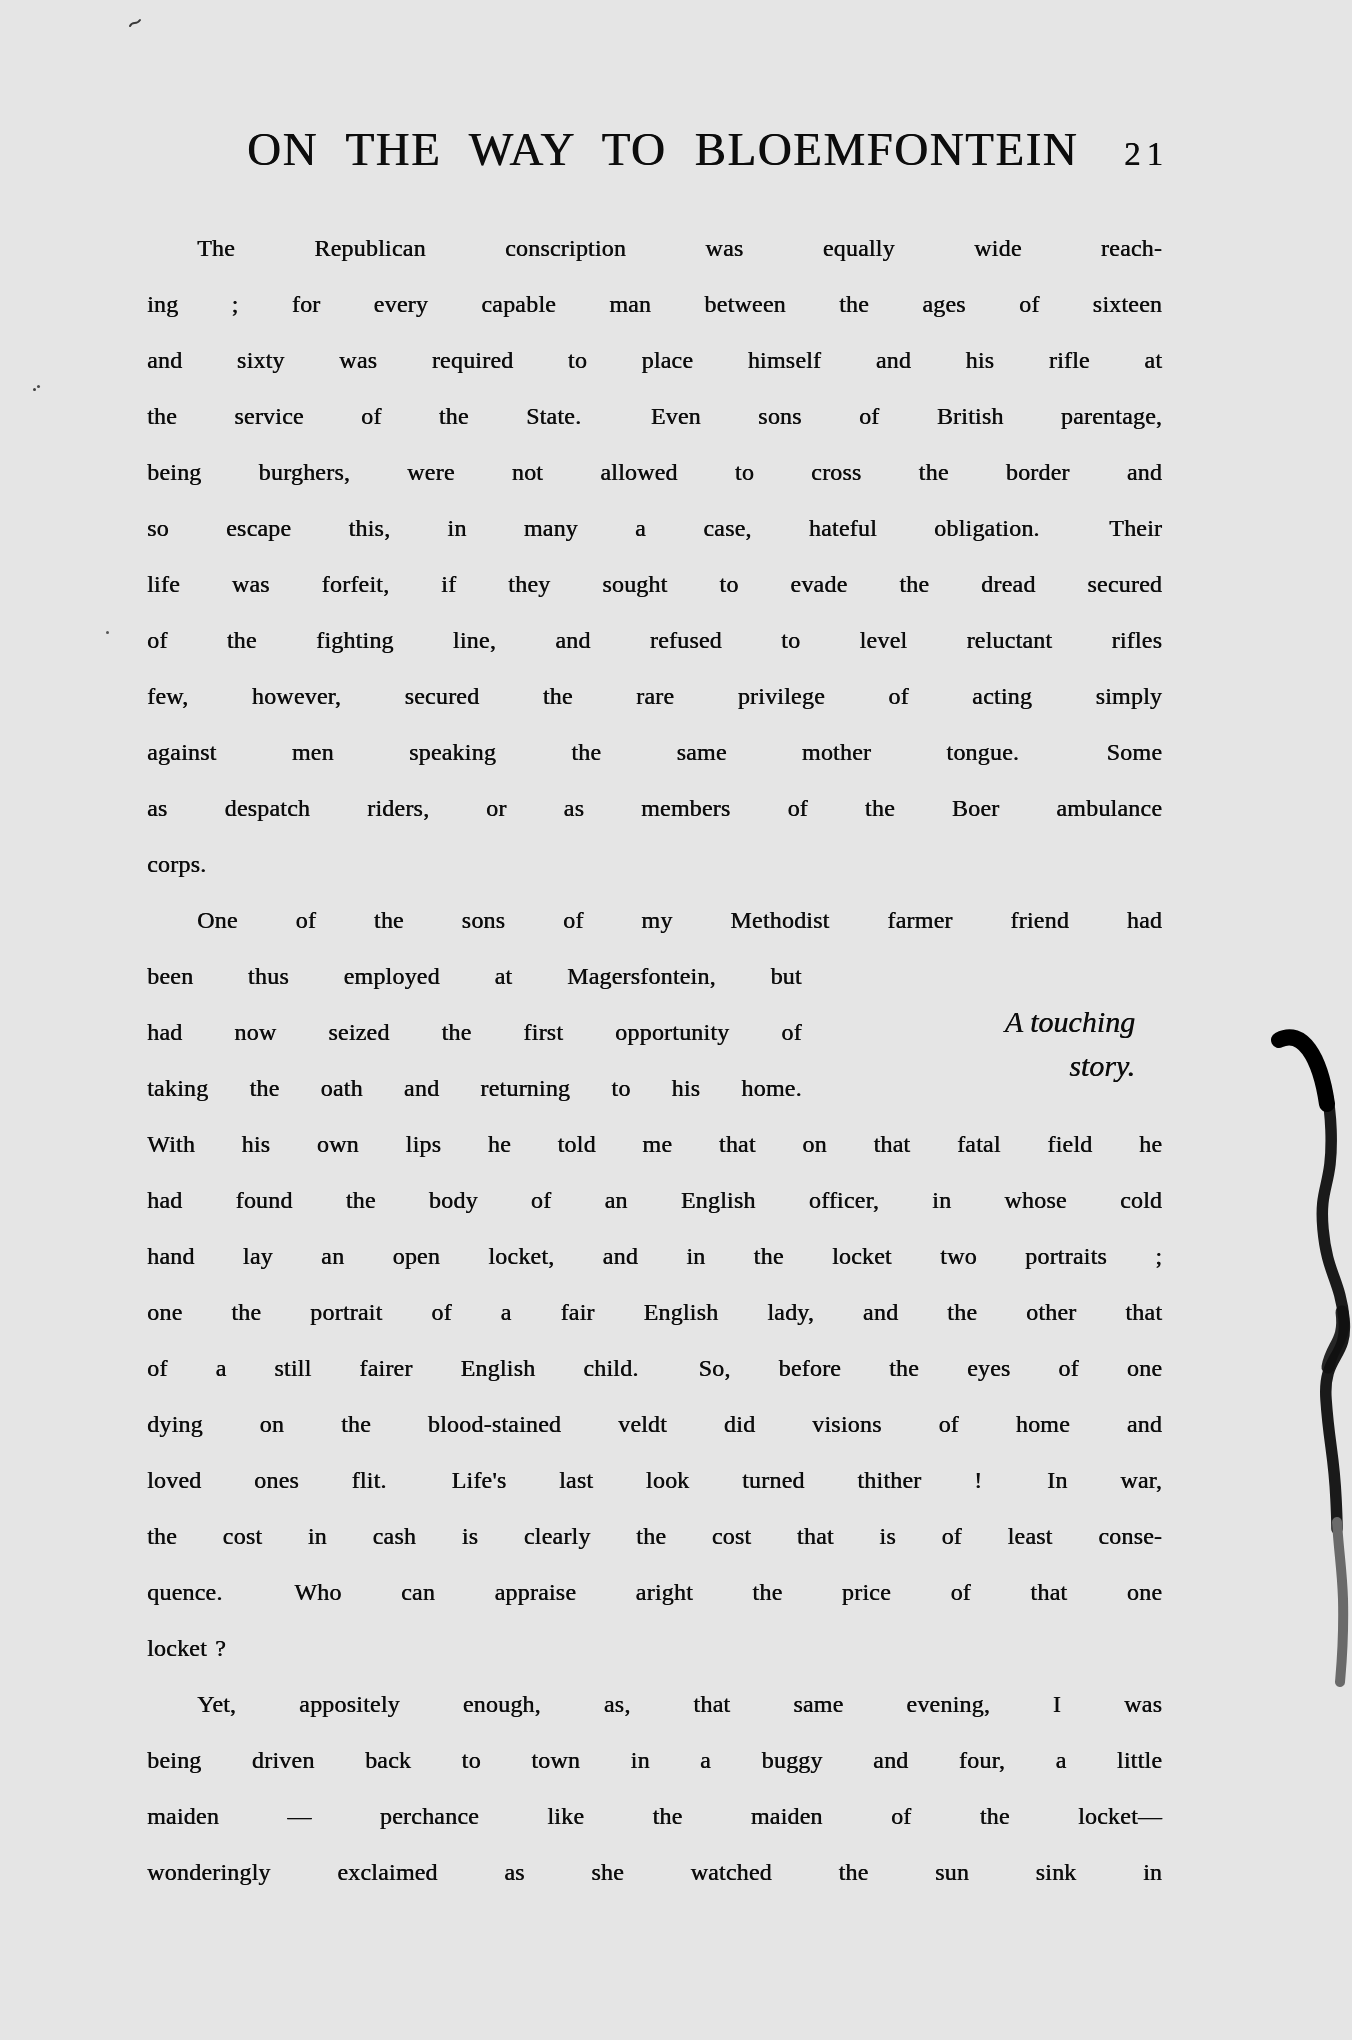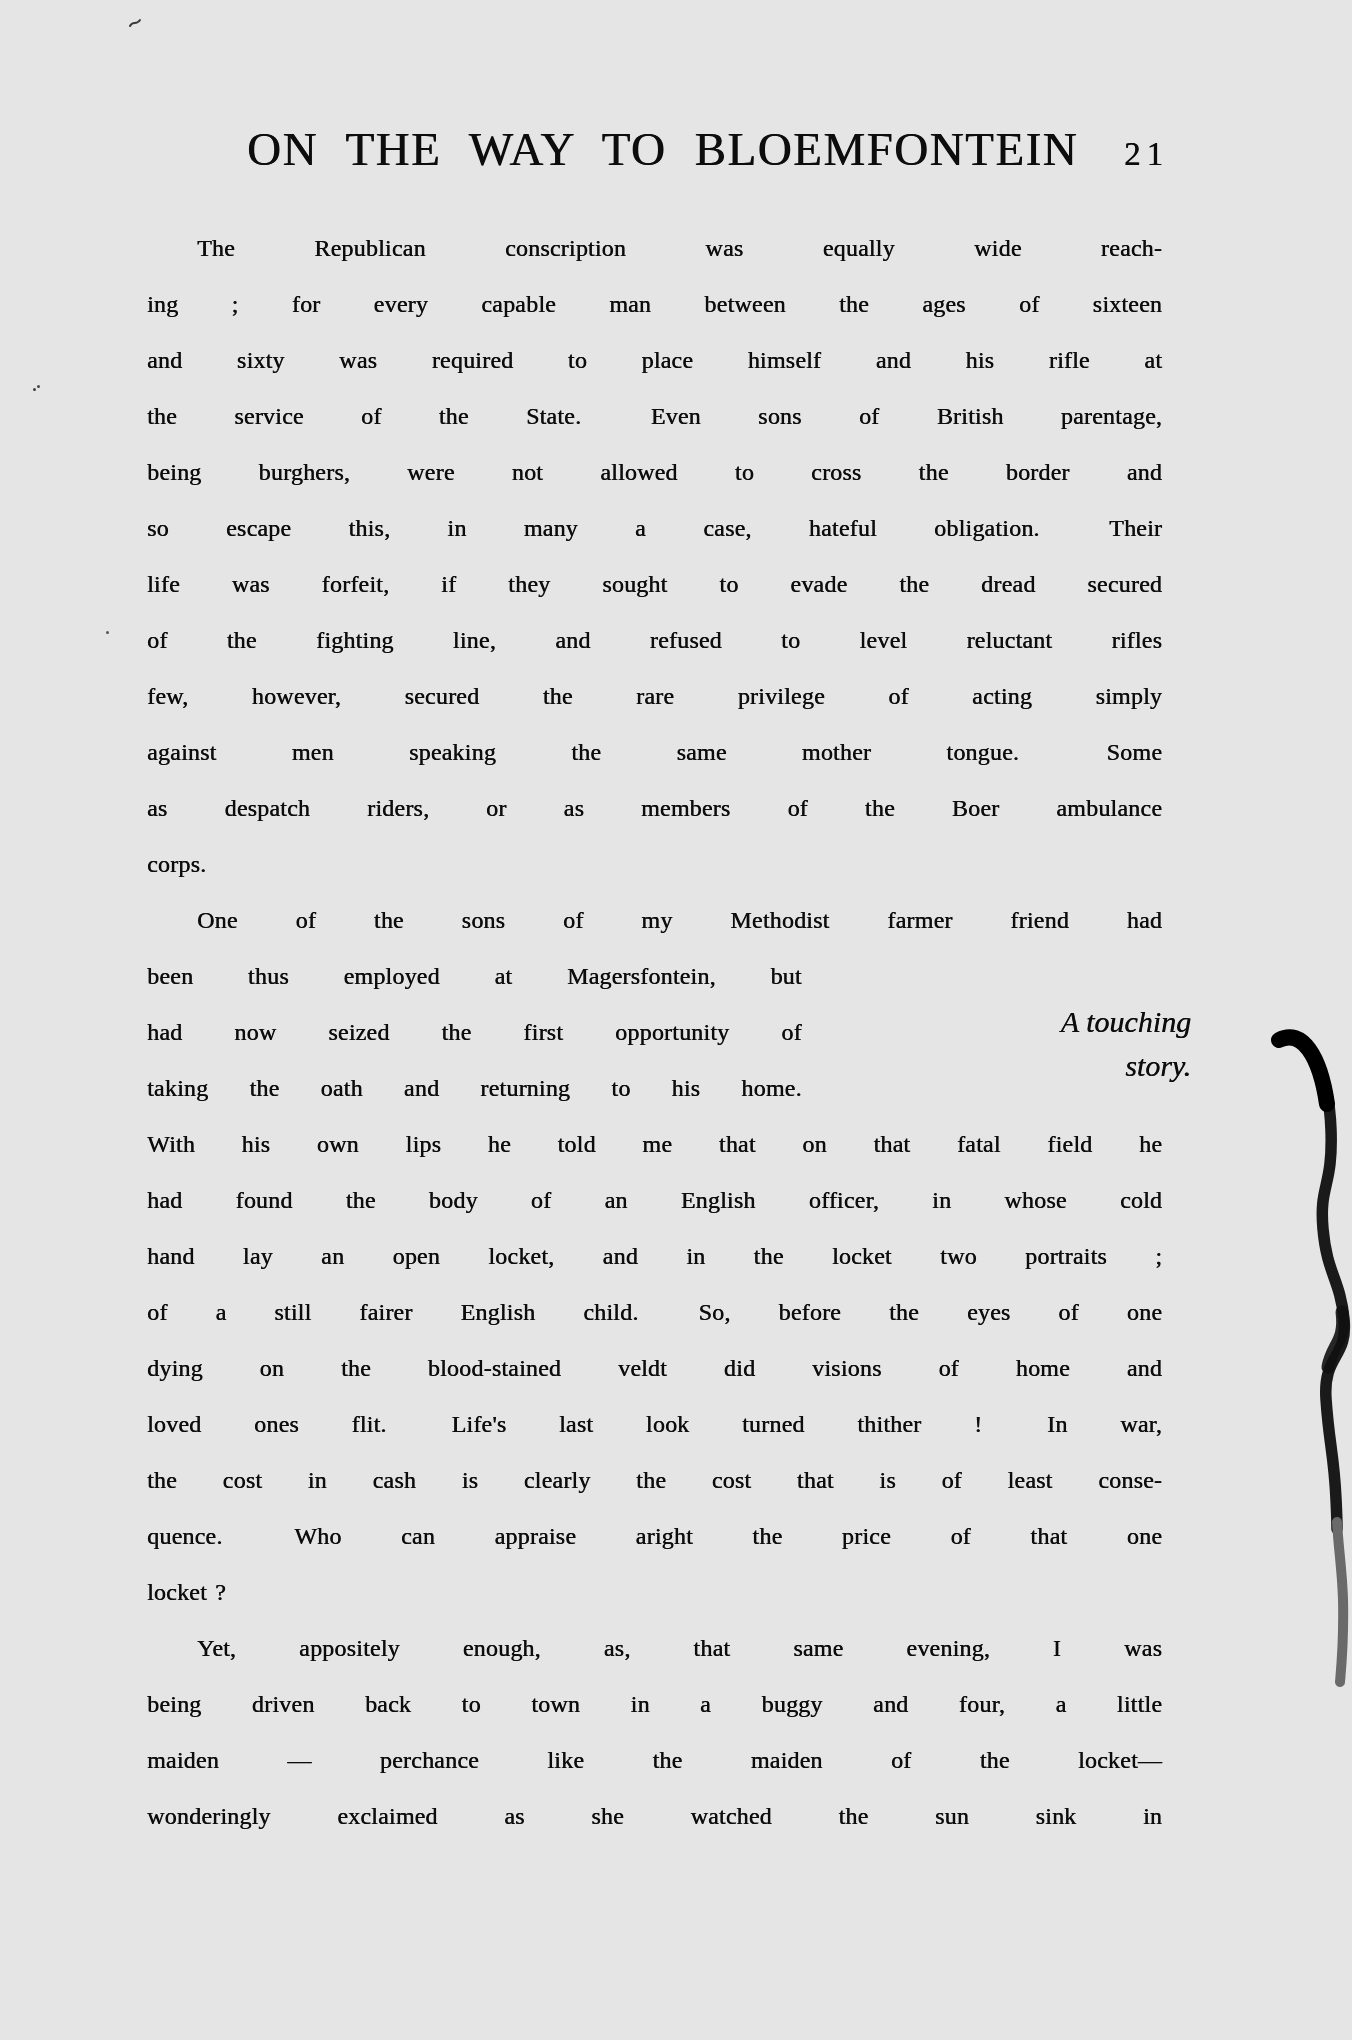--- a/index.html
+++ b/index.html
@@ -36,21 +36,21 @@
     line-height:56px;height:56px;
     text-align:justify;text-align-last:justify;
     word-spacing:2px;letter-spacing:0.2px;
     white-space:normal;
   }
   .line.indent{text-indent:50px;}
   .line.endline{text-align-last:left;}
   .line.narrow{width:64.5%;}
   
   .margin-note{
-    position:absolute;left:1011px;top:1000px;width:180px;
+    position:absolute;left:955px;top:1000px;width:180px;
     text-align:right;font-style:italic;
     font-size:30px;line-height:44px;
     text-shadow:0.4px 0 0 currentColor;
   }
   .margin-note .note-line{display:block;}
   
   .flourish{position:absolute;left:1262px;top:1022px;}
   
   .speck{position:absolute;}
   .speck-a{left:128px;top:16px;}
@@ -83,20 +83,21 @@
         <div class="line endline">corps.</div>
       </div>
       <div class="paragraph">
         <div class="line indent">One of the sons of my Methodist farmer friend had</div>
         <div class="line narrow">been thus employed at Magersfontein, but</div>
         <div class="line narrow">had now seized the first opportunity of</div>
         <div class="line narrow">taking the oath and returning to his home.</div>
         <div class="line full">With his own lips he told me that on that fatal field he</div>
         <div class="line full">had found the body of an English officer, in whose cold</div>
         <div class="line full">hand lay an open locket, and in the locket two portraits ;</div>
+        <div class="line full">one the portrait of a fair English lady, and the other that</div>
         <div class="line full">of a still fairer English child.  So, before the eyes of one</div>
         <div class="line full">dying on the blood-stained veldt did visions of home and</div>
         <div class="line full">loved ones flit.  Life's last look turned thither !  In war,</div>
         <div class="line full">the cost in cash is clearly the cost that is of least conse-</div>
         <div class="line full">quence.  Who can appraise aright the price of that one</div>
         <div class="line endline">locket ?</div>
       </div>
       <div class="paragraph">
         <div class="line indent">Yet, appositely enough, as, that same evening, I was</div>
         <div class="line full">being driven back to town in a buggy and four, a little</div>

